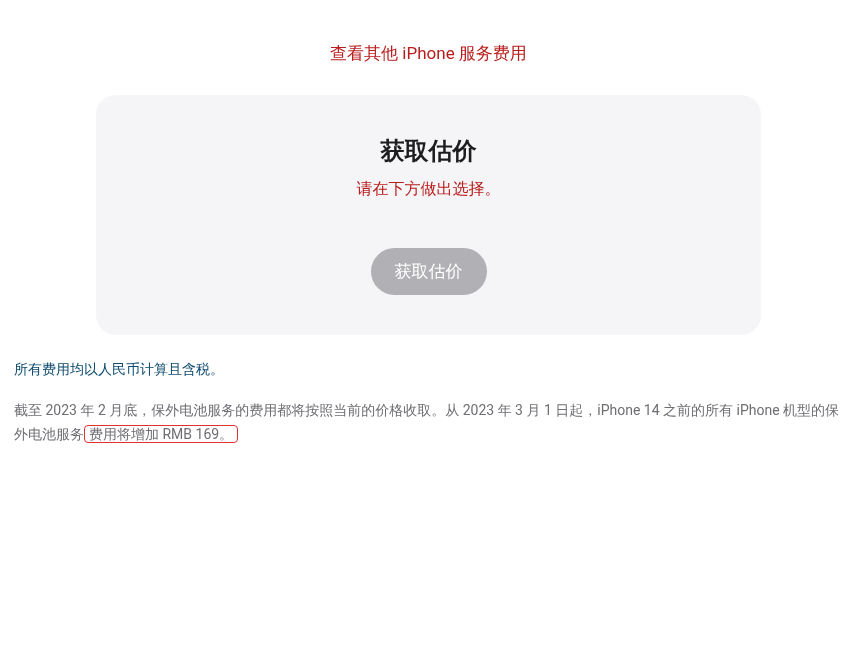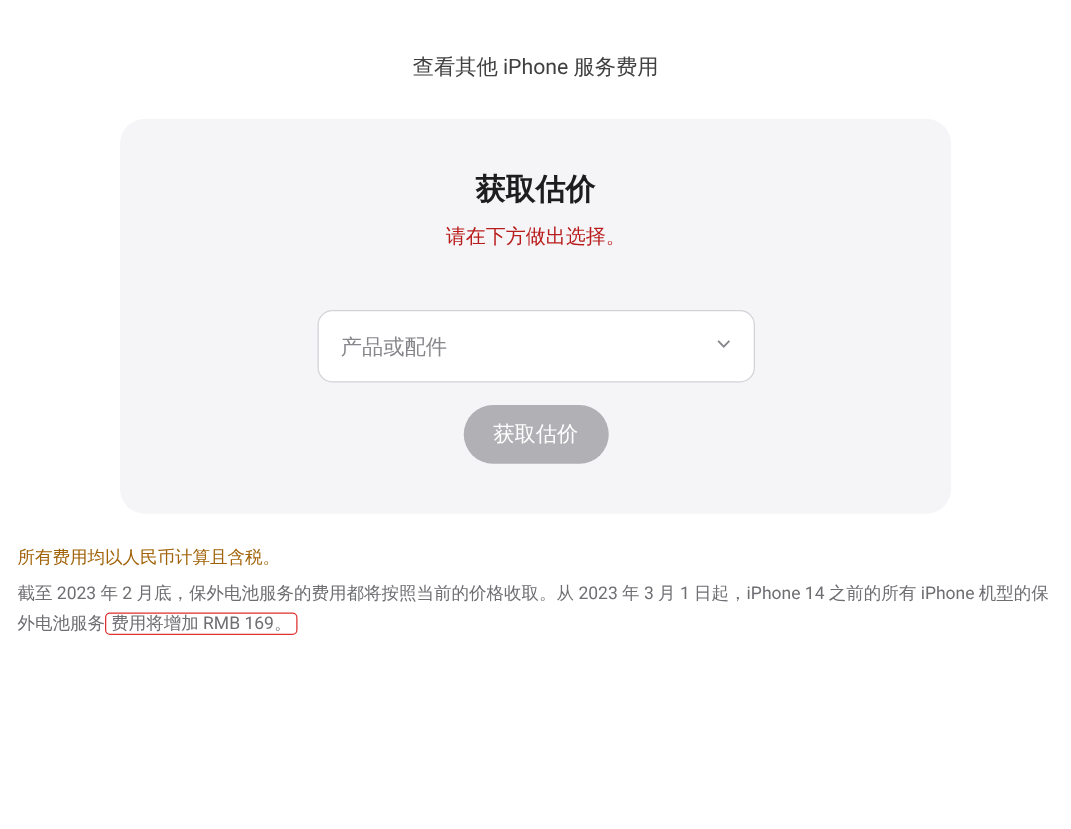--- a/index.html
+++ b/index.html
@@ -15,21 +15,21 @@
       overflow: hidden;
     }
     .container {
       padding: 0 10px;
     }
     .top-link {
       text-align: center;
       padding: 42px 0 30px 0;
     }
     .top-link a {
-      color: #404040;
+      color: #b91c1c;
       text-decoration: none;
       font-size: 17px;
     }
     .card {
       background: #f5f5f7;
       border-radius: 20px;
       margin: 0 auto;
       width: 665px;
       padding: 40px 40px 40px 40px;
       text-align: center;
@@ -104,22 +104,22 @@
       padding: 12px 24px;
       font-size: 17px;
       cursor: pointer;
     }
     .footer-text {
       margin-top: 26px;
       padding: 0 4px;
     }
     .footer-line1 {
       font-size: 14px;
-      color: #a16207;
-      margin-bottom: 9px;
+      color: #0c4a6e;
+      margin-bottom: 20px;
     }
     .footer-line2 {
       font-size: 14px;
       color: #6e6e73;
       line-height: 1.7;
     }
     .highlight-box {
       border: 1px solid #e0312f;
       border-radius: 4px;
       padding: 0 4px;
@@ -131,28 +131,20 @@
 
 <div class="container">
   <div class="top-link">
     <a href="#">查看其他 iPhone 服务费用</a>
   </div>
 
   <div class="card">
     <h2 class="card-title">获取估价</h2>
     <p class="card-subtitle">请在下方做出选择。</p>
 
-    <div class="select-wrapper">
-      <div class="select-input">产品或配件</div>
-      <span class="chevron">
-        <svg viewBox="0 0 24 24">
-            <polyline points="6 9 12 15 18 9"></polyline>
-          </svg>
-      </span>
-    </div>
 
 
 
     <div>
       <button class="estimate-btn">获取估价</button>
     </div>
   </div>
 
   <div class="footer-text">
     <p class="footer-line1">所有费用均以人民币计算且含税。</p>

